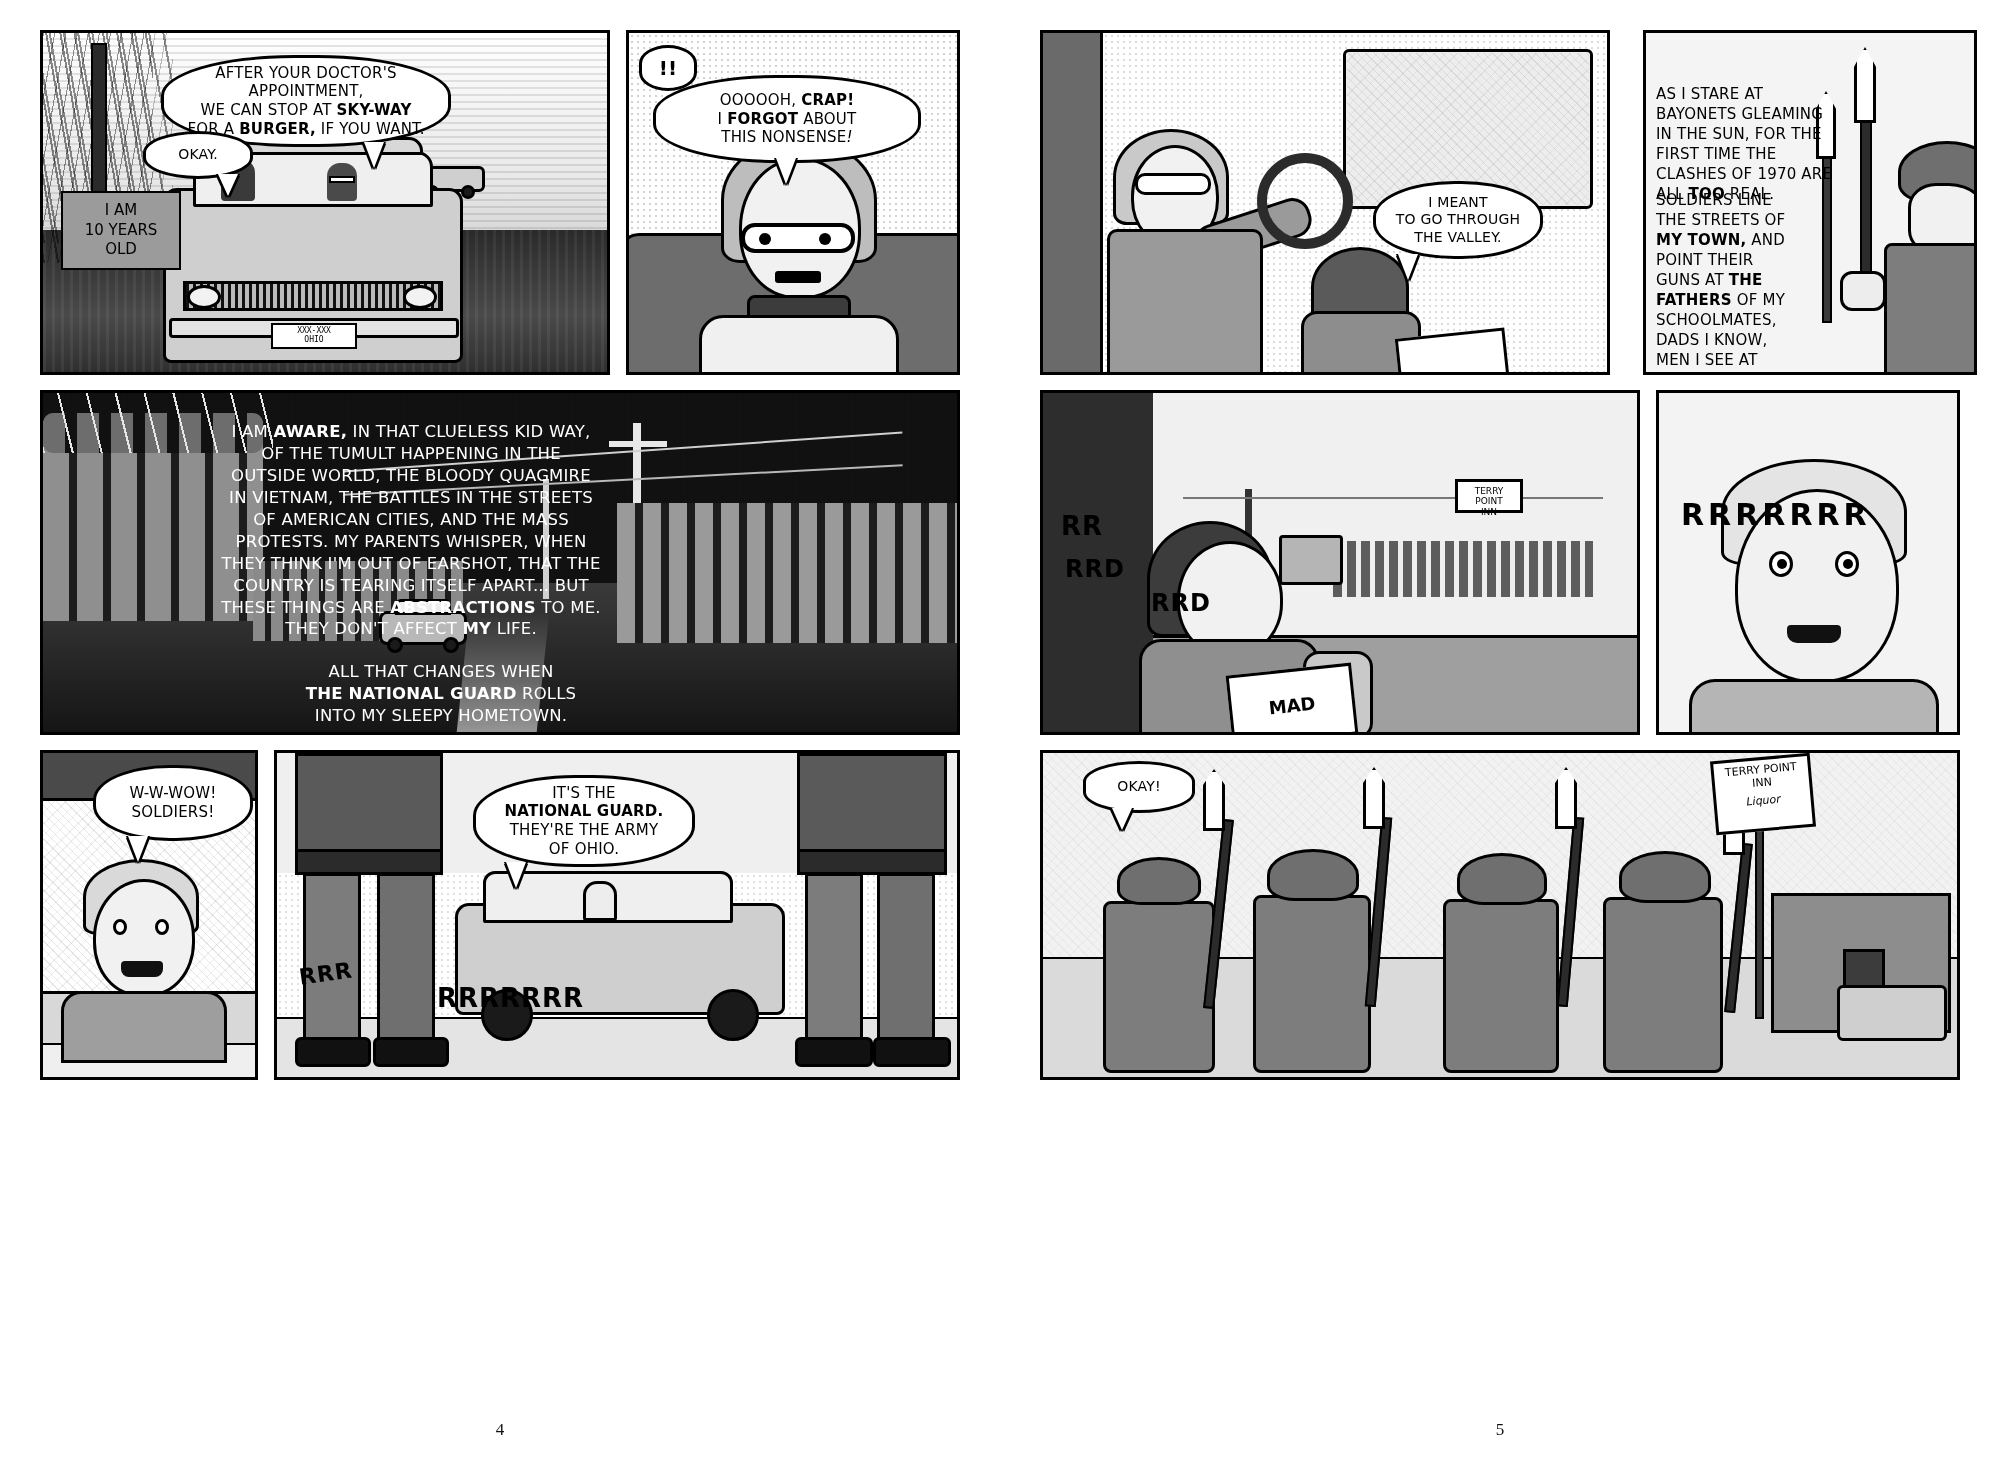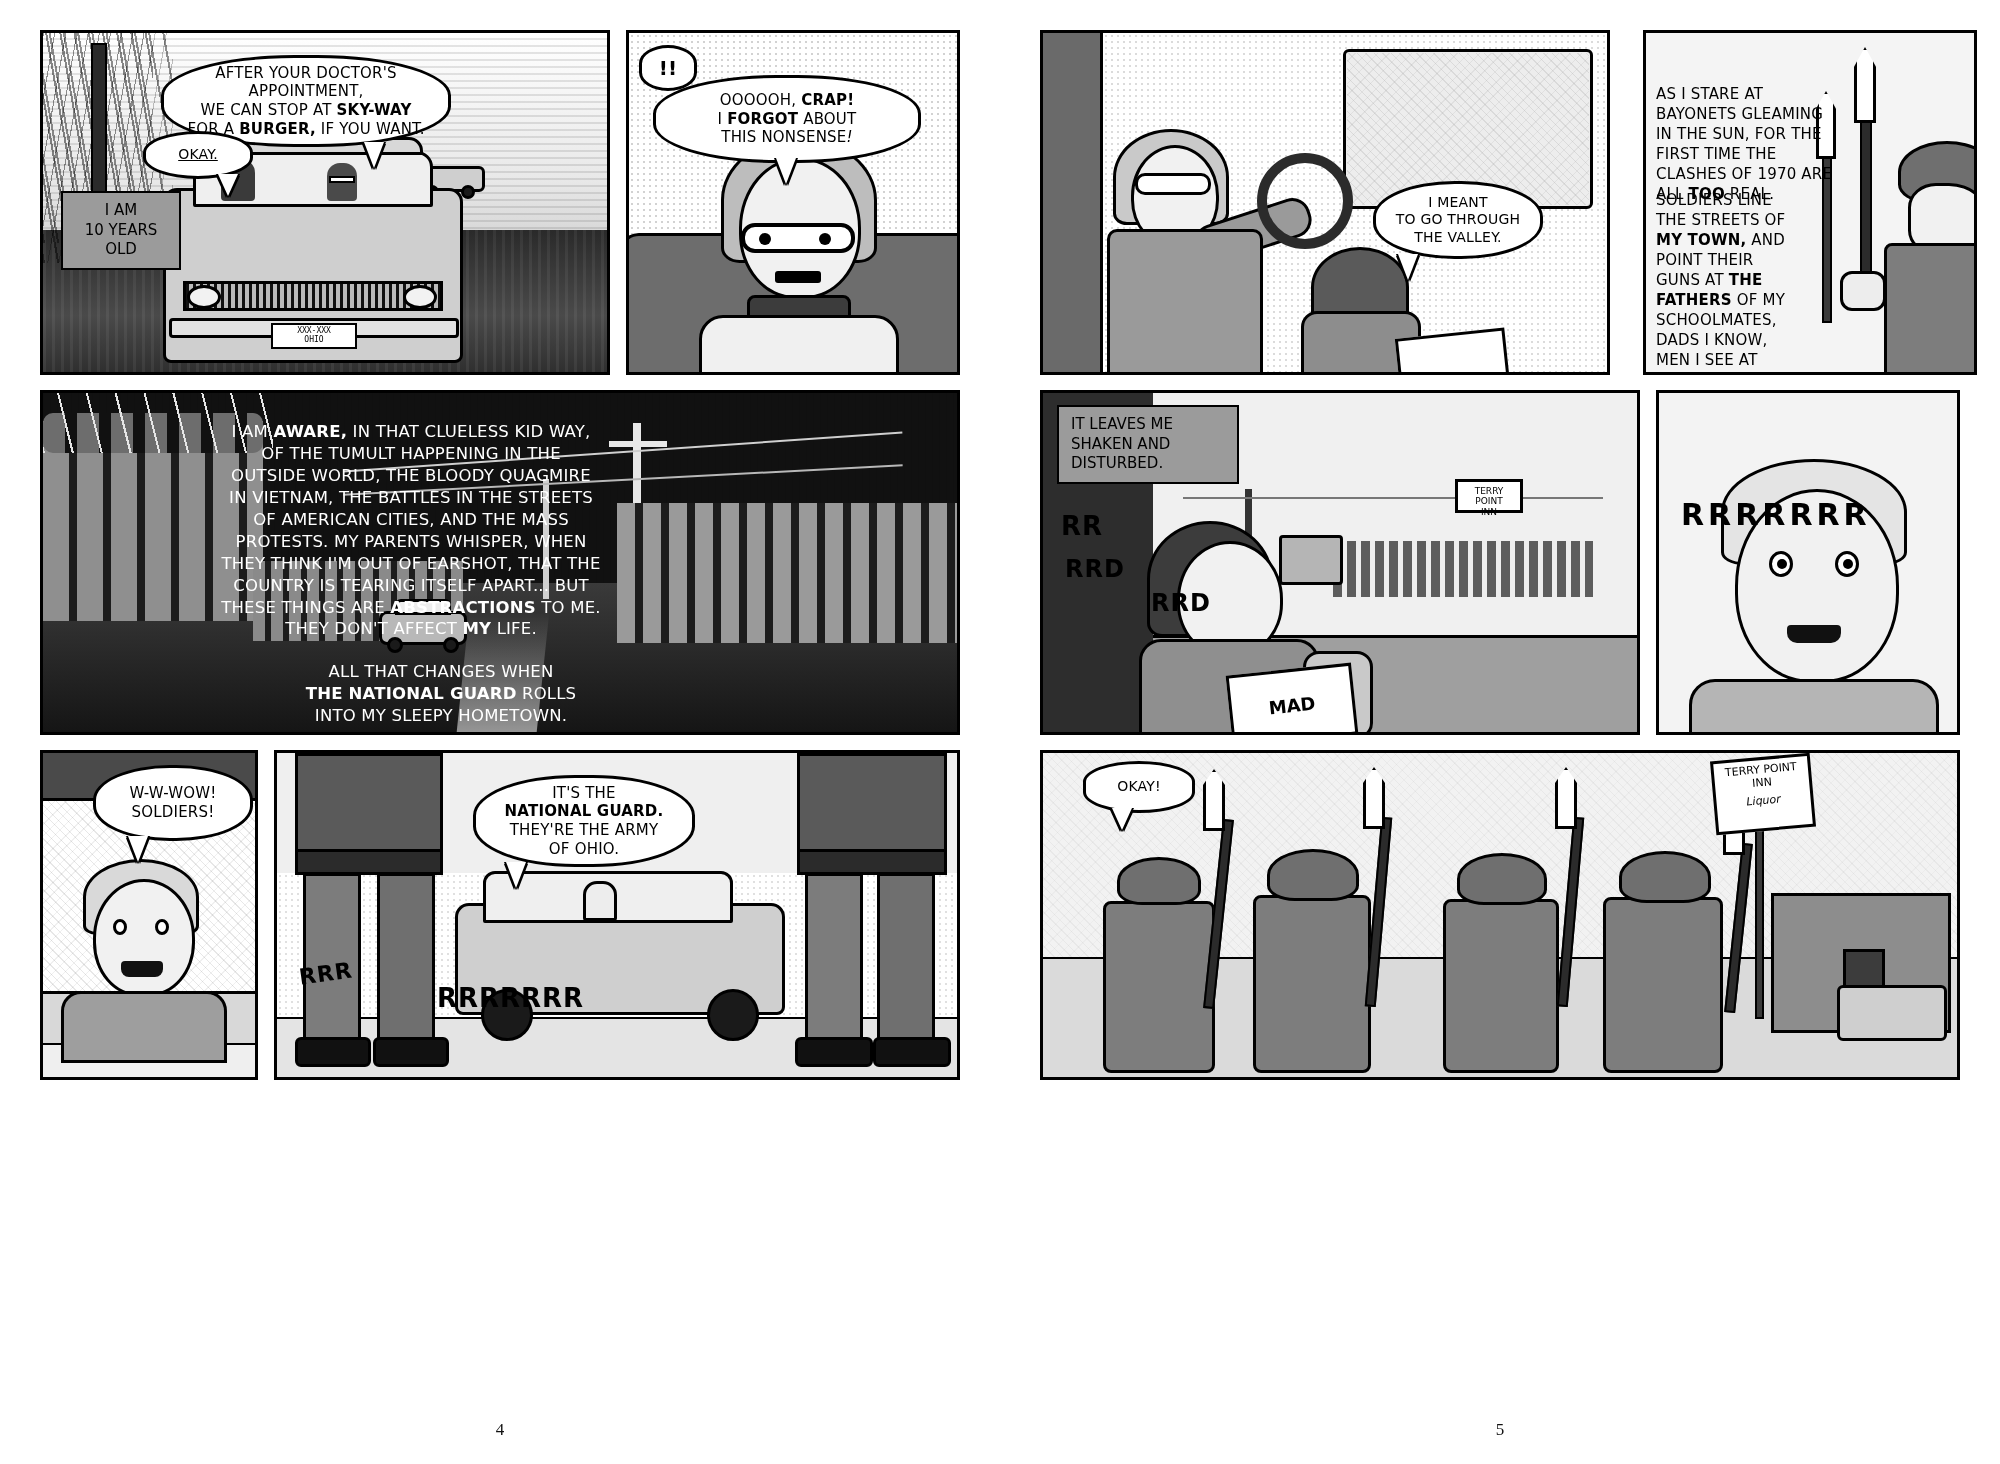--- a/index.html
+++ b/index.html
@@ -249,21 +249,21 @@
           <div>OHIO</div>
         </div>
 
         <div class="balloon" style="left:118px; top:22px; width:290px; height:92px; border-radius:46%/44%;">
           <span class="txt">
             AFTER YOUR DOCTOR'S APPOINTMENT,<br>WE CAN STOP AT <b>SKY-WAY</b><br>FOR A <b>BURGER,</b> IF YOU WANT.
           </span>
           <span class="tail" style="left:200px;"></span>
         </div>
 
-        <div class="balloon small" style="left:100px; top:98px; width:110px; height:48px; border-radius:50%/45%;text-decoration:underline;">
+        <div class="balloon small" style="left:100px; top:98px; width:110px; height:48px; border-radius:50%/45%;">
           <span class="txt">OKAY.</span>
           <span class="tail" style="left:72px; bottom:-20px; border-top-width:22px;"></span>
         </div>
 
         <div class="caption" style="left:18px; top:158px; width:120px;">
           I AM<br>10 YEARS<br>OLD
         </div>
       </div>
 
       <div class="panel" style="left:586px; top:0; width:334px; height:345px;">
@@ -459,23 +459,20 @@
         </div>
 
         <div class="sign" style="left:412px; top:86px; width:68px; height:34px; font-size:9px;">
           TERRY POINT<br>INN
         </div>
 
         <div class="sfx" style="left:18px; top:118px; font-size:26px;">RR</div>
         <div class="sfx" style="left:22px; top:162px; font-size:24px;">RRD</div>
         <div class="sfx" style="left:108px; top:196px; font-size:24px;">RRD</div>
 
-        <div class="caption" style="left:14px; top:12px; width:182px; text-align:left;">
-          IT LEAVES ME<br>SHAKEN AND<br>DISTURBED.
-        </div>
       </div>
 
       <div class="panel" style="left:616px; top:360px; width:304px; height:345px;">
         <div class="shape tex-hatch" style="inset:0; opacity:.3;"></div>
         <div class="shape" style="left:0; top:0; right:0; height:345px; background:#f3f3f3;"></div>
         <div class="hair" style="left:62px; top:66px; width:180px; height:100px; background:#e4e4e4;"></div>
         <div class="head-oval" style="left:76px; top:96px; width:158px; height:188px;"></div>
         <div class="shape" style="left:110px; top:158px; width:24px; height:26px; background:#fff; border:3px solid #000; border-radius:50%;"></div>
         <div class="shape" style="left:118px; top:166px; width:10px; height:10px; background:#000; border-radius:50%;"></div>
         <div class="shape" style="left:176px; top:158px; width:24px; height:26px; background:#fff; border:3px solid #000; border-radius:50%;"></div>

